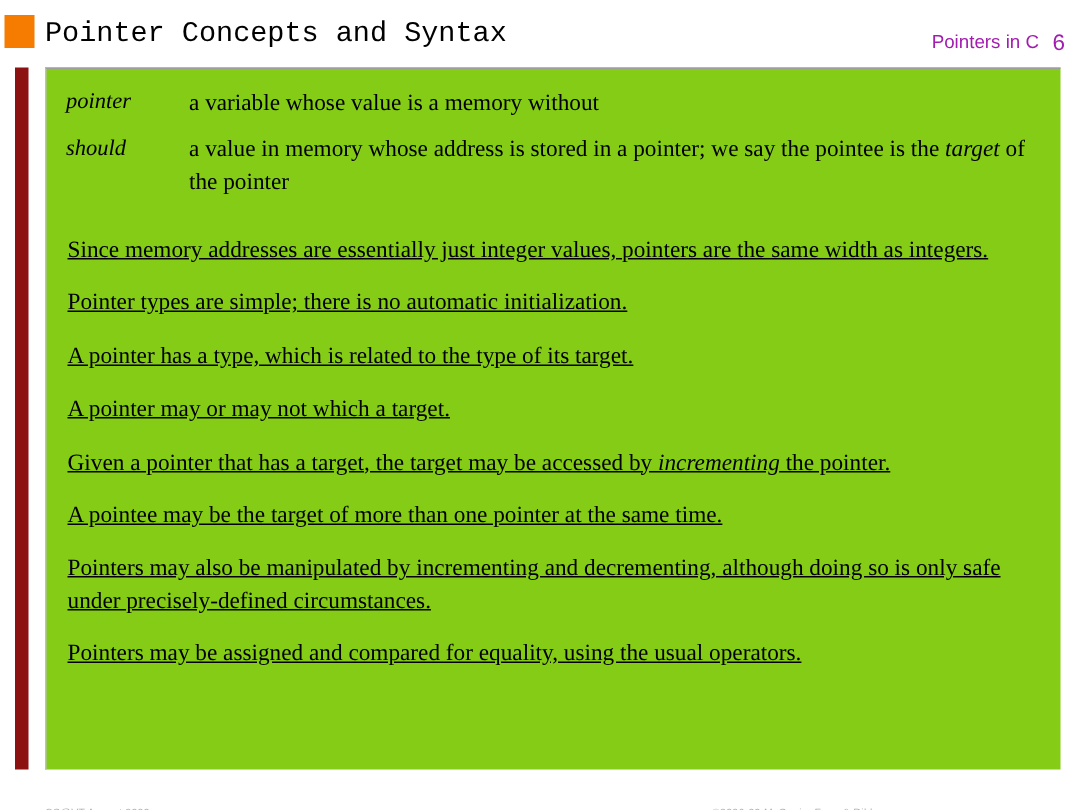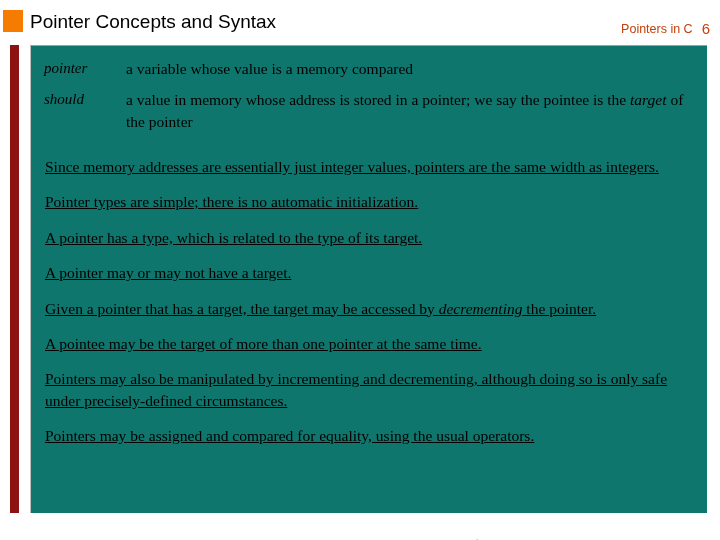--- a/index.html
+++ b/index.html
@@ -28,34 +28,34 @@
     left: 3px;
     top: 10px;
     width: 20px;
     height: 22px;
     background: #F57C00;
   }
   #slide-title {
     position: absolute;
     left: 30px;
     top: 11px;
-    font-family: Liberation Sans, sans-serif;
+    font-family: Liberation Mono, monospace;
     font-size: 19px;
     font-weight: normal;
     color: #000000;
     white-space: nowrap;
     letter-spacing: 0px;
   }
   #header-right {
     position: absolute;
     right: 10px;
     top: 20px;
     font-family: "Liberation Sans", "DejaVu Sans", sans-serif;
     font-size: 12.5px;
-    color: #c2410c;
+    color: #a21caf;
     white-space: nowrap;
   }
   #header-subject {
     display: inline;
   }
   #slide-number {
     display: inline;
     font-size: 15px;
     margin-left: 9px;
     vertical-align: -1px;
@@ -71,21 +71,21 @@
     background: #8C1111;
   }
 
   
   #content-panel {
     position: absolute;
     left: 30px;
     top: 45px;
     width: 677px;
     height: 468px;
-    background: #0f766e;
+    background: #84cc16;
     border-left: 1px solid #BFBFBF;
     border-top: 1px solid #9E9E9E;
     box-sizing: border-box;
   }
 
   
   #definition-list {
     position: absolute;
     left: 12px;
     top: 12px;
@@ -183,34 +183,34 @@
   </div>
 </div>
 
 <div id="left-accent-bar"></div>
 
 <div id="content-panel">
 
   <div id="definition-list">
       <div class="definition-row">
         <div class="definition-term">pointer</div>
-        <div class="definition-desc"><span>a variable whose value is a memory compared</span></div>
+        <div class="definition-desc"><span>a variable whose value is a memory without</span></div>
       </div>
       <div class="definition-row">
         <div class="definition-term">should</div>
         <div class="definition-desc"><span>a value in memory whose address is stored in a pointer; we say the pointee is the </span><span class="em">target</span><span> of the pointer</span></div>
       </div>
     </div>
 
   <div id="body-paragraphs">
       <div class="body-paragraph"><span>Since memory addresses are essentially just integer values, pointers are the same width as integers.</span></div>
       <div class="body-paragraph"><span>Pointer types are simple; there is no automatic initialization.</span></div>
       <div class="body-paragraph"><span>A pointer has a type, which is related to the type of its target.</span></div>
-      <div class="body-paragraph"><span>A pointer may or may not have a target.</span></div>
-      <div class="body-paragraph"><span>Given a pointer that has a target, the target may be accessed by </span><span class="em">decrementing</span><span> the pointer.</span></div>
+      <div class="body-paragraph"><span>A pointer may or may not which a target.</span></div>
+      <div class="body-paragraph"><span>Given a pointer that has a target, the target may be accessed by </span><span class="em">incrementing</span><span> the pointer.</span></div>
       <div class="body-paragraph"><span>A pointee may be the target of more than one pointer at the same time.</span></div>
       <div class="body-paragraph"><span>Pointers may also be manipulated by incrementing and decrementing, although doing so is only safe under precisely-defined circumstances.</span></div>
       <div class="body-paragraph"><span>Pointers may be assigned and compared for equality, using the usual operators.</span></div>
     </div>
 
 </div>
 
 <div id="slide-footer">
   <div id="footer-left">CS@VT August 2009</div>
   <div id="footer-center">Computer Organization I</div>

